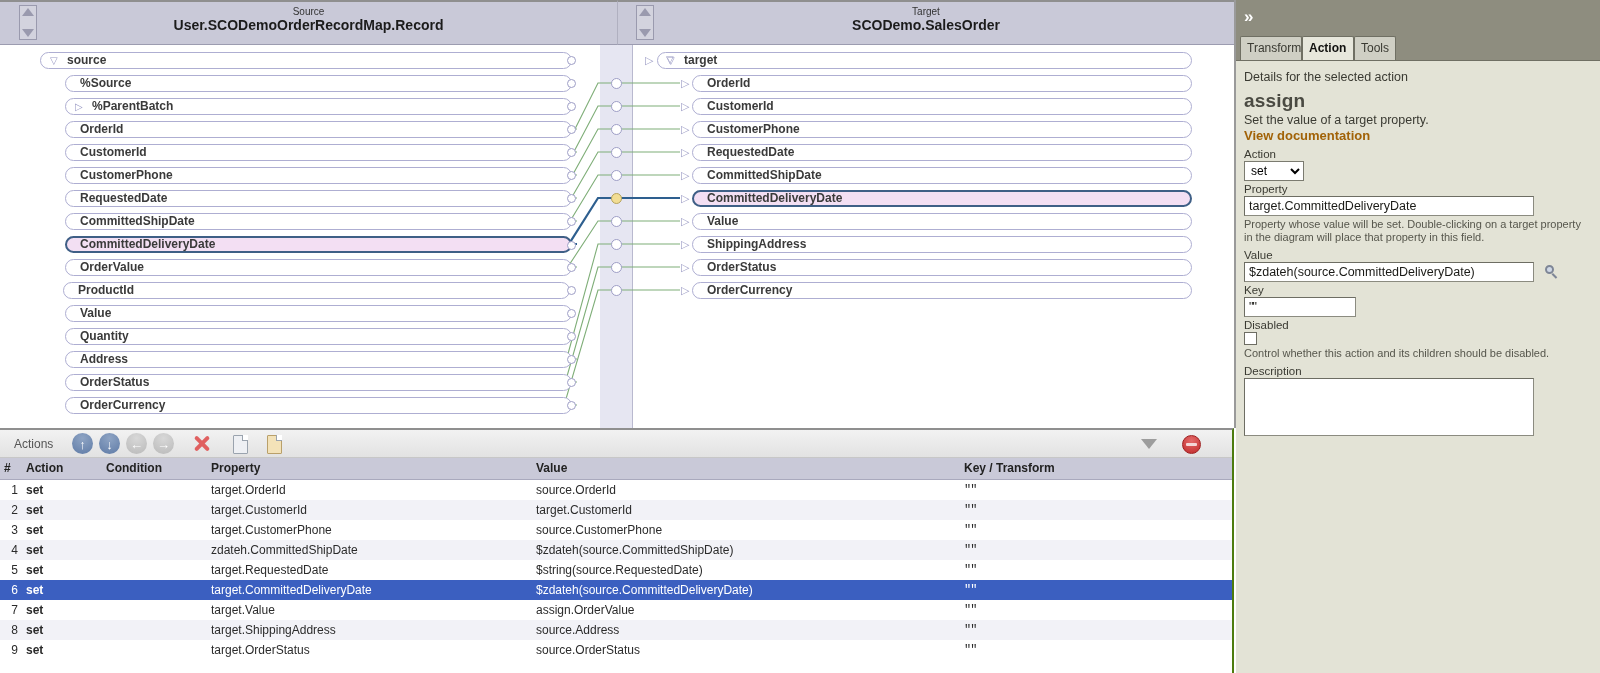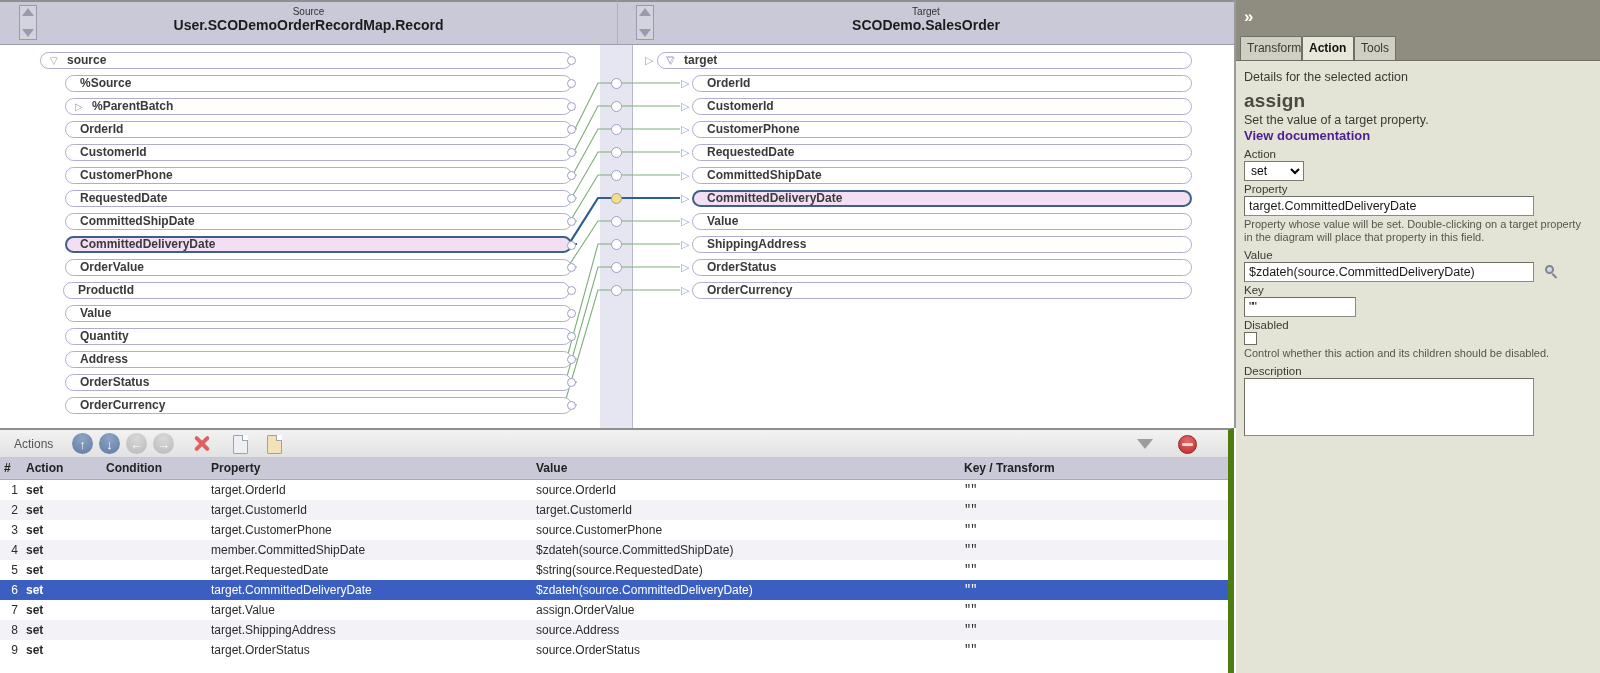--- a/index.html
+++ b/index.html
@@ -39,21 +39,21 @@
   .disc{position:absolute;font-size:10px;color:#9a9ac4;line-height:1;}
   .inarrow{position:absolute;font-size:11px;color:#9a9ac4;line-height:1;}
 
   
   #band{position:absolute;left:600px;top:45px;width:32px;height:383px;
         background:#e6e6f2;border-right:1px solid #b9b9cf;}
   #wires{position:absolute;left:0;top:45px;width:1234px;height:383px;}
 
   
   #actions{position:absolute;left:0;top:428px;width:1234px;height:245px;background:#fff;
-           border-top:2px solid #8f8f8f;border-right:6px solid #4d7c0f;box-sizing:border-box;}
+           border-top:2px solid #8f8f8f;border-right:2px solid #4d7c0f;box-sizing:border-box;}
   #act-toolbar{position:relative;height:27px;background:#e9e9e9;
                border-bottom:1px solid #c7c7c7;
                background-image:linear-gradient(#f2f2f2,#e2e2e2);}
   #act-toolbar .tlabel{position:absolute;left:14px;top:7px;font-size:12px;color:#555;}
   .tbtn{position:absolute;top:3px;width:21px;height:21px;}
   .circ{position:absolute;left:0;top:0;width:21px;height:21px;border-radius:50%;
         background:radial-gradient(circle at 50% 25%,#8ea4c4,#5f7ba6);}
   .circ.dis{background:radial-gradient(circle at 50% 25%,#d8d8d8,#b9b9b9);}
   .arw{position:absolute;left:50%;top:50%;transform:translate(-50%,-50%);
        color:#fff;font-size:13px;font-weight:bold;line-height:1;}
@@ -96,21 +96,21 @@
   .tab{position:absolute;top:0;height:24px;box-sizing:border-box;background:#cfcfc4;
        border:1px solid #6f6f63;border-bottom:none;border-radius:2px 2px 0 0;
        font-size:12px;color:#3a3a32;padding:4px 6px 0 6px;}
   .tab.active{background:#e7e7dc;font-weight:bold;color:#121210;z-index:3;}
   #right-body{position:absolute;left:0;top:60px;width:364px;height:613px;
               background:#e3e3d6;border-top:1px solid #6f6f63;}
   #right-body .pad{position:absolute;left:8px;top:0;width:348px;}
   .r-sub{font-size:12.5px;color:#3a3a32;margin:9px 0 6px 0;}
   .r-title{font-size:19px;font-weight:bold;color:#4a4a42;margin:2px 0 1px 0;letter-spacing:.2px;}
   .r-desc{font-size:12.5px;color:#3a3a32;margin:0 0 1px 0;}
-  .r-link{font-size:13px;font-weight:bold;color:#4c1d95;margin:0 0 5px 0;cursor:pointer;}
+  .r-link{font-size:13px;font-weight:bold;color:#a16207;margin:0 0 5px 0;cursor:pointer;}
   .f-label{font-size:11.5px;color:#3a3a32;margin:2px 0 1px 0;}
   .f-help{font-size:11px;color:#56564c;line-height:1.18;margin:2px 0 5px 0;}
   select.f-sel{font-size:12px;font-family:"Liberation Sans",sans-serif;padding:1px 2px;
       border:1px solid #7b7b70;background:#fff;width:60px;}
   input.f-in{font-size:12.5px;font-family:"Liberation Sans",sans-serif;padding:2px 4px;
       border:1px solid #8b8b80;border-top-color:#6d6d63;border-left-color:#6d6d63;background:#fff;
       box-sizing:border-box;color:#1a1a16;}
   #in-property{width:290px;}
   #in-value{width:290px;}
   #in-key{width:112px;}
@@ -386,21 +386,21 @@
           <td class="c-act">set</td>
           <td class=""></td>
           <td class="">target.CustomerPhone</td>
           <td class="">source.CustomerPhone</td>
           <td class="quo">""</td>
         </tr>
         <tr class="even">
           <td class="c-num">4</td>
           <td class="c-act">set</td>
           <td class=""></td>
-          <td class="">member.CommittedShipDate</td>
+          <td class="">zdateh.CommittedShipDate</td>
           <td class="">$zdateh(source.CommittedShipDate)</td>
           <td class="quo">""</td>
         </tr>
         <tr class="odd">
           <td class="c-num">5</td>
           <td class="c-act">set</td>
           <td class=""></td>
           <td class="">target.RequestedDate</td>
           <td class="">$string(source.RequestedDate)</td>
           <td class="quo">""</td>

